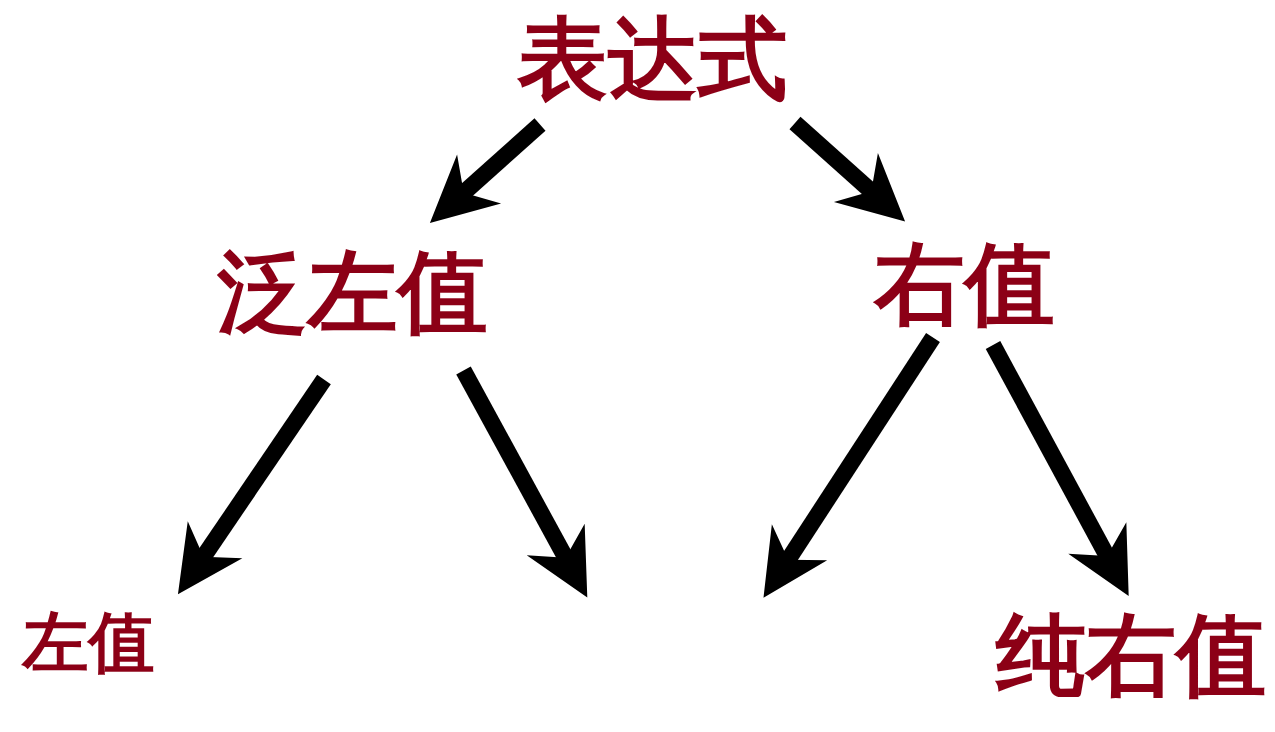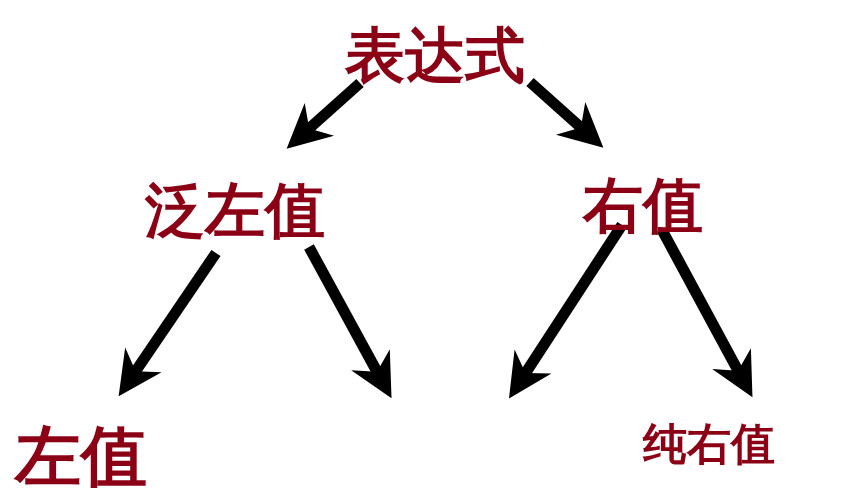--- a/index.html
+++ b/index.html
@@ -23,27 +23,26 @@
   #edge-layer {
     position: absolute;
     left: 0;
     top: 0;
     width: 850px;
     height: 488px;
   }
   .node {
     position: absolute;
     white-space: nowrap;
-    font-family: Liberation Sans, sans-serif;
+    font-family: Liberation Serif, serif;
     font-weight: bold;
     letter-spacing: 0px;
     line-height: 1;
     -webkit-font-smoothing: none;
     text-rendering: geometricPrecision;
-    margin-top: 16px;
   }
   
   .node-root {
     left: 345px;
     top: 10px;
     font-size: 60px;
   }
   
   .node-glvalue {
     left: 145px;
@@ -52,31 +51,31 @@
   }
   .node-rvalue {
     left: 583px;
     top: 160px;
     font-size: 60px;
   }
   
   .node-lvalue {
     left: 15px;
     top: 407px;
-    font-size: 66px;
+    font-size: 44px;
   }
   .node-xvalue {
     left: 343px;
     top: 407px;
     font-size: 60px;
   }
   .node-prvalue {
-    left: 643px;
+    left: 664px;
     top: 407px;
-    font-size: 44px;
+    font-size: 60px;
   }
 </style>
 </head>
 <body>
 
 <div id="diagram">
 
   <svg id="edge-layer" viewBox="0 0 850 488" xmlns="http://www.w3.org/2000/svg">
     <defs>
       <marker id="arrowhead" markerWidth="4.2" markerHeight="4.2" refX="2.1" refY="2.1" orient="auto" markerUnits="strokeWidth">

